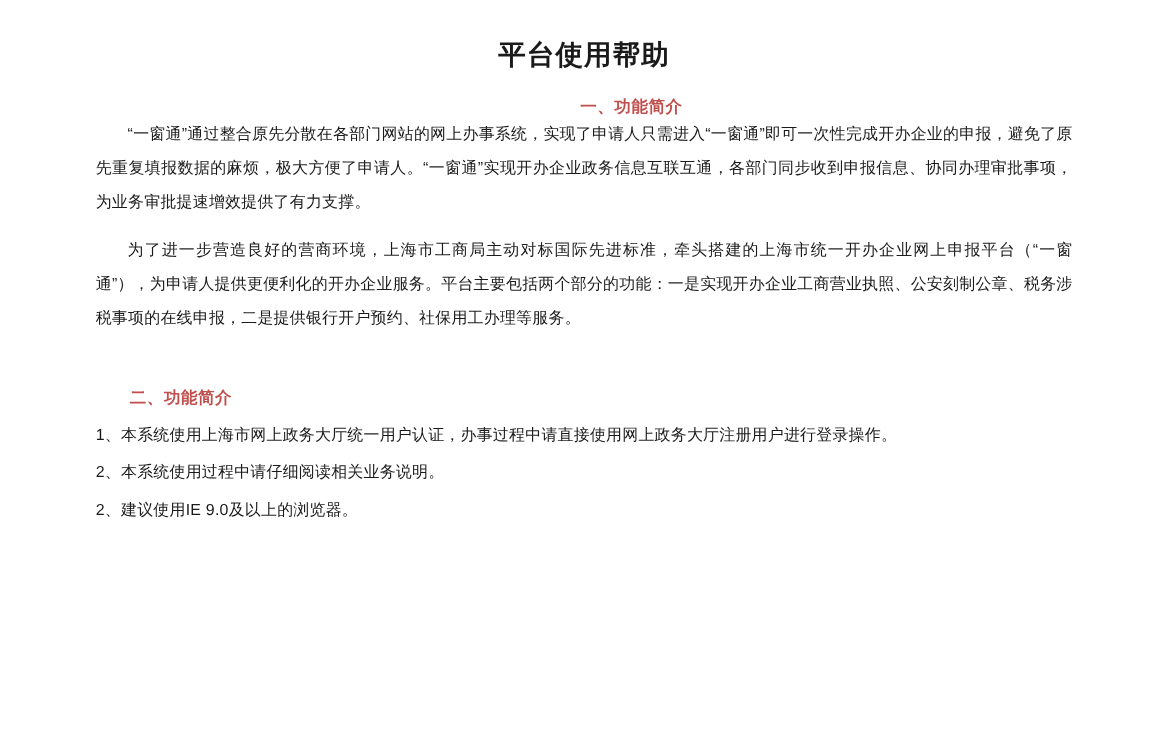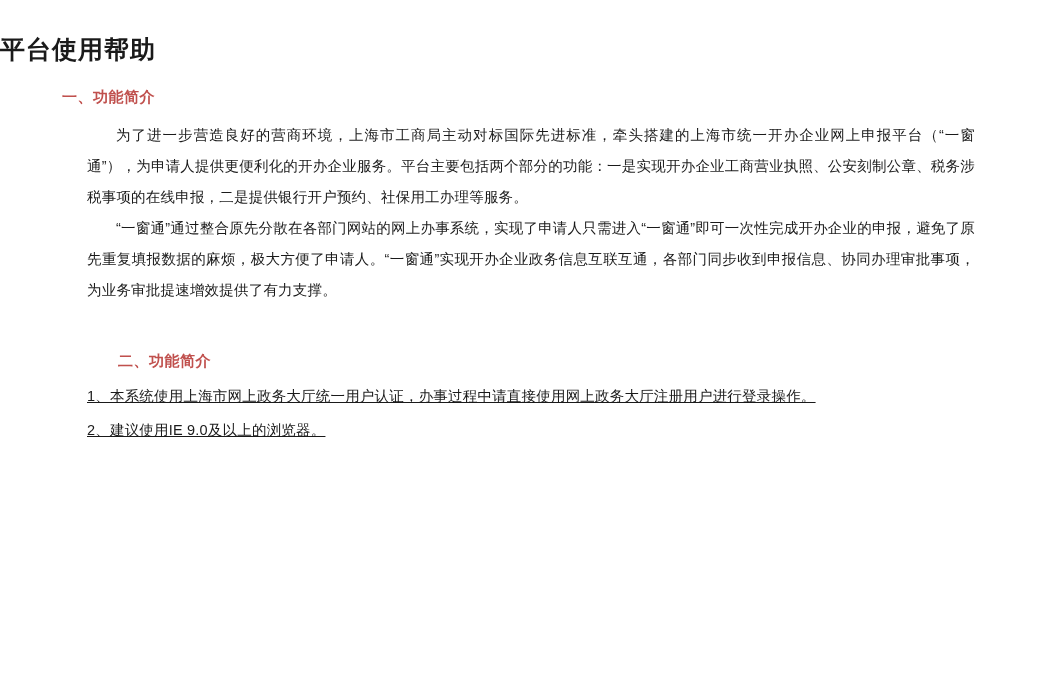--- a/index.html
+++ b/index.html
@@ -15,39 +15,40 @@
     overflow: hidden;
   }
   .page {
     position: relative;
     width: 1062px;
     height: 684px;
     box-sizing: border-box;
     padding: 0;
   }
   .doc-title {
-    text-align: left;
+    text-align: center;
     font-family: "Liberation Serif", serif;
     font-size: 25px;
     font-weight: bold;
     color: #1a1a1a;
     margin: 33px 0 0 0;
     letter-spacing: 1px;
   }
   .section-heading {
     font-size: 15px;
     font-weight: bold;
     color: #c0504d;
     margin: 0;
     padding: 0;
     letter-spacing: 0.5px;
   }
   .sec1-heading {
     margin-top: 22px;
-    margin-left: 62px;
+    margin-left: 86px;
+    text-align: center;
   }
   .sec2-heading {
     margin-top: 46px;
     margin-left: 118px;
   }
   .body-block {
     margin: 0 auto;
     width: 888px;
   }
   p.para {
@@ -68,37 +69,37 @@
     width: 888px;
     margin-top: 10px;
   }
   p.listitem {
     font-size: 14.5px;
     line-height: 31px;
     color: #1a1a1a;
     margin: 0 0 3px 0;
     text-indent: 0;
     letter-spacing: 0.2px;
-    text-decoration: underline;
   }
 </style>
 </head>
 <body>
 
 <div class="page">
 
   <h1 class="doc-title">平台使用帮助</h1>
 
   <h2 class="section-heading sec1-heading">一、功能简介</h2>
 
   <div class="body-block">
+    <p class="para">“一窗通”通过整合原先分散在各部门网站的网上办事系统，实现了申请人只需进入“一窗通”即可一次性完成开办企业的申报，避免了原先重复填报数据的麻烦，极大方便了申请人。“一窗通”实现开办企业政务信息互联互通，各部门同步收到申报信息、协同办理审批事项，为业务审批提速增效提供了有力支撑。</p>
     <p class="para first">为了进一步营造良好的营商环境，上海市工商局主动对标国际先进标准，牵头搭建的上海市统一开办企业网上申报平台（“一窗通”），为申请人提供更便利化的开办企业服务。平台主要包括两个部分的功能：一是实现开办企业工商营业执照、公安刻制公章、税务涉税事项的在线申报，二是提供银行开户预约、社保用工办理等服务。</p>
-    <p class="para">“一窗通”通过整合原先分散在各部门网站的网上办事系统，实现了申请人只需进入“一窗通”即可一次性完成开办企业的申报，避免了原先重复填报数据的麻烦，极大方便了申请人。“一窗通”实现开办企业政务信息互联互通，各部门同步收到申报信息、协同办理审批事项，为业务审批提速增效提供了有力支撑。</p>
   </div>
 
   <h2 class="section-heading sec2-heading">二、功能简介</h2>
 
   <div class="list-block">
     <p class="listitem">1、本系统使用上海市网上政务大厅统一用户认证，办事过程中请直接使用网上政务大厅注册用户进行登录操作。</p>
+    <p class="listitem">2、本系统使用过程中请仔细阅读相关业务说明。</p>
     <p class="listitem">2、建议使用IE 9.0及以上的浏览器。</p>
   </div>
 
 </div>
 
 </body></html>

